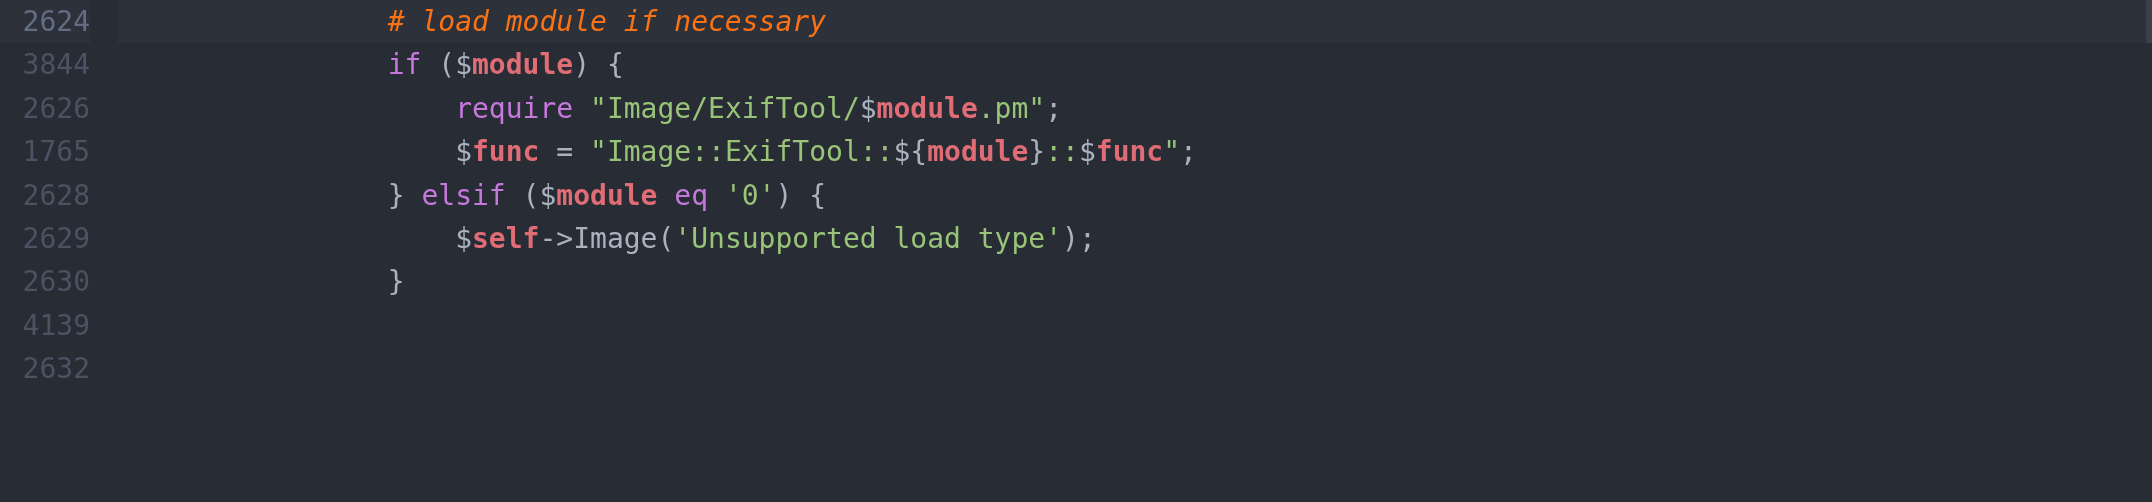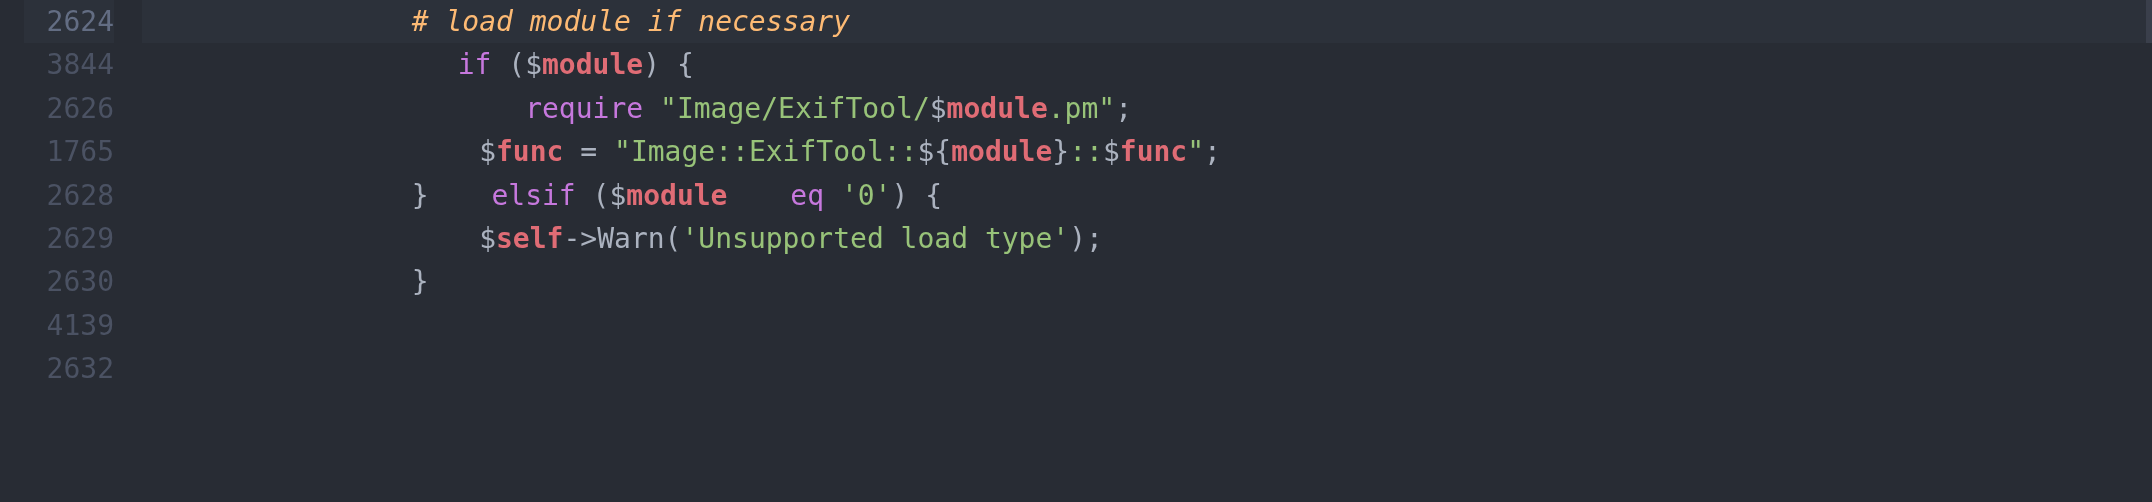--- a/index.html
+++ b/index.html
@@ -8,21 +8,20 @@
     height: 502px;
     background: #282c34;
     font-family: "SF Mono", "Monaco", "Menlo", "Consolas", monospace;
     font-size: 28px;
     line-height: 1.55;
     overflow: hidden;
   }
   .editor {
     display: flex;
     height: 100%;
-    padding-left: 24px;
   }
   .gutter {
     width: 118px;
     text-align: right;
     padding-right: 28px;
     color: #4b5263;
     user-select: none;
     flex-shrink: 0;
   }
   .gutter .ln {
@@ -39,22 +38,22 @@
     height: 43.4px;
     color: #abb2bf;
   }
   .line.current {
     background: #2c313a;
   }
   .gutter .ln.current {
     background: #2c313a;
     color: #636d83;
   }
-  .tok-comment { color: #fdba74; font-style: italic; margin-top: 28px; }
-  .tok-keyword { color: #c678dd; margin-left: 46px; }
+  .tok-comment { color: #f97316; font-style: italic; margin-top: 28px; }
+  .tok-keyword { color: #c678dd; }
   .tok-var     { color: #e06c75; font-weight: bold; }
   .tok-string  { color: #98c379; }
   .tok-func    { color: #abb2bf; }
   .tok-punct   { color: #abb2bf; }
   .tok-sigil   { color: #abb2bf; }
   .tok-op      { color: #abb2bf; }
   .minimap-edge {
     position: absolute;
     top: 0;
     right: 0;
@@ -78,16 +77,16 @@
       <span class="ln">4139</span>
       <span class="ln">2632</span>
     </div>
   <div class="code" id="code">
     <div class="minimap-edge"></div>
   <span class="line current"><span>                </span><span class="tok-comment"># load module if necessary</span></span>
       <span class="line"><span>                </span><span class="tok-keyword">if</span><span class="tok-punct"> (</span><span class="tok-sigil">$</span><span class="tok-var">module</span><span class="tok-punct">) {</span></span>
       <span class="line"><span>                    </span><span class="tok-keyword">require</span><span class="tok-punct"> </span><span class="tok-string">"Image/ExifTool/</span><span class="tok-sigil">$</span><span class="tok-var">module</span><span class="tok-string">.pm"</span><span class="tok-punct">;</span></span>
       <span class="line"><span>                    </span><span class="tok-sigil">$</span><span class="tok-var">func</span><span class="tok-op"> = </span><span class="tok-string">"Image::ExifTool::</span><span class="tok-punct">${</span><span class="tok-var">module</span><span class="tok-punct">}</span><span class="tok-string">::</span><span class="tok-sigil">$</span><span class="tok-var">func</span><span class="tok-string">"</span><span class="tok-punct">;</span></span>
       <span class="line"><span>                </span><span class="tok-punct">} </span><span class="tok-keyword">elsif</span><span class="tok-punct"> (</span><span class="tok-sigil">$</span><span class="tok-var">module</span><span class="tok-punct"> </span><span class="tok-keyword">eq</span><span class="tok-punct"> </span><span class="tok-string">'0'</span><span class="tok-punct">) {</span></span>
-      <span class="line"><span>                    </span><span class="tok-sigil">$</span><span class="tok-var">self</span><span class="tok-op">-&gt;</span><span class="tok-func">Warn</span><span class="tok-punct">(</span><span class="tok-string">'Unsupported load type'</span><span class="tok-punct">);</span></span>
+      <span class="line"><span>                    </span><span class="tok-sigil">$</span><span class="tok-var">self</span><span class="tok-op">-&gt;</span><span class="tok-func">Image</span><span class="tok-punct">(</span><span class="tok-string">'Unsupported load type'</span><span class="tok-punct">);</span></span>
       <span class="line"><span>                </span><span class="tok-punct">}</span></span>
     </div>
 </div>
 
 </body></html>

